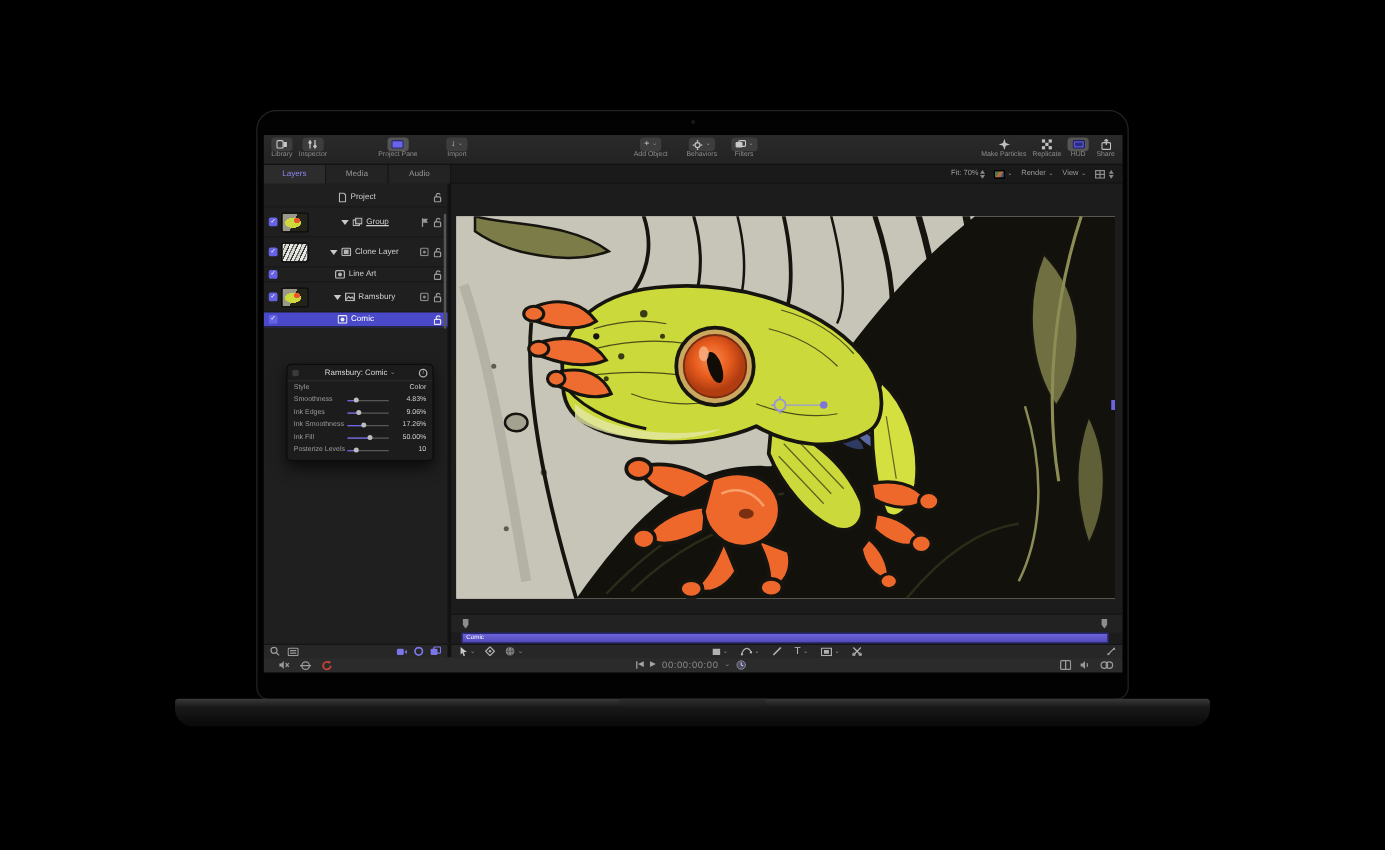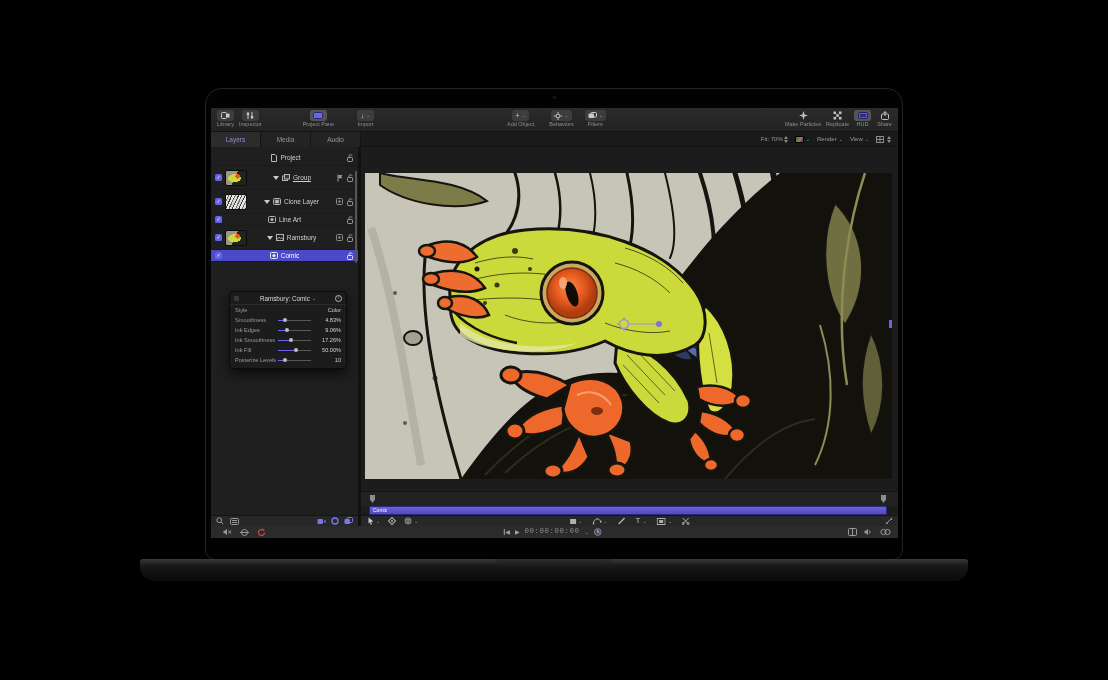--- a/index.html
+++ b/index.html
@@ -114,21 +114,21 @@
     display:flex;gap:10px;align-items:center;color:#ababab;}
   .tools-c{position:absolute;right:5px;top:0;height:100%;display:flex;align-items:center;}
   .tool{display:flex;align-items:center;gap:2px;font-size:6.5px;color:#ababab;line-height:1;}
 
   
   .transport{position:absolute;top:418px;left:0;width:687px;height:12px;background:#2b2b2b;
     display:flex;align-items:center;font-size:6px;color:#8e8e8e;}
   .tp-left{display:flex;gap:8px;align-items:center;padding-left:12px;}
   .tp-center{position:absolute;left:50%;transform:translateX(-52%);display:flex;align-items:center;gap:5px;}
   .tp-right{margin-left:auto;display:flex;gap:7px;align-items:center;padding-right:7px;}
-  .timecode{font-family:Liberation Mono, monospace;font-size:7.5px;letter-spacing:.5px;color:#8a8a8a;line-height:1;}
+  .timecode{font-family:Liberation Sans, sans-serif;font-size:7.5px;letter-spacing:.5px;color:#8a8a8a;line-height:1;}
   .pbtn{font-size:6px;color:#a5a5a5;line-height:1;}
 </style>
 </head>
 <body>
 
 <div class="screen">
   <div class="camera"></div>
 
   <div class="app">
 

